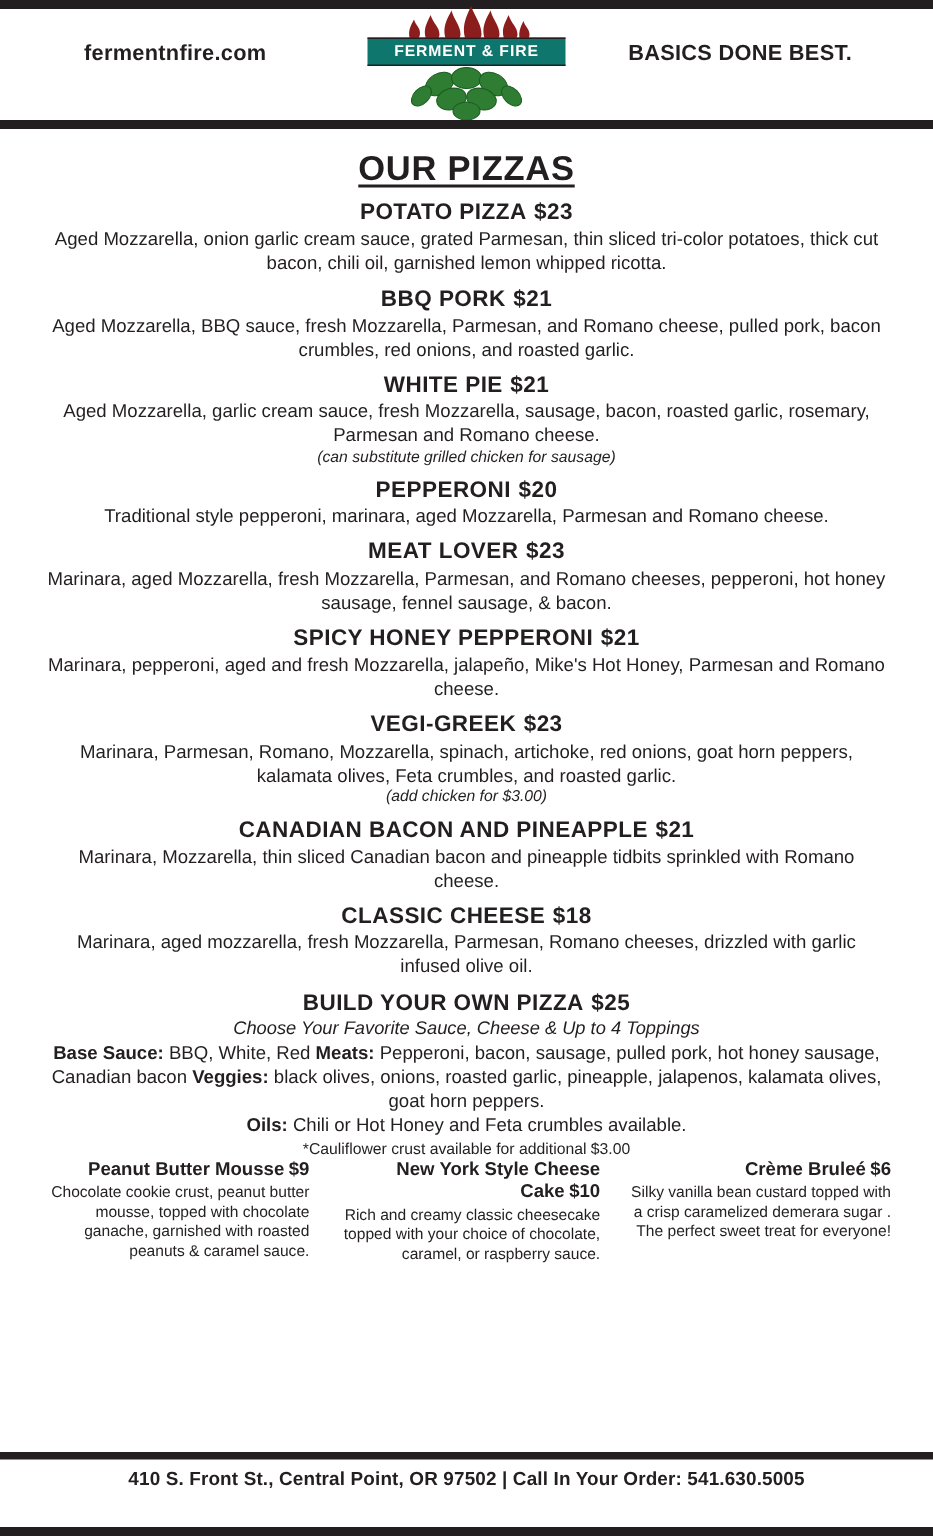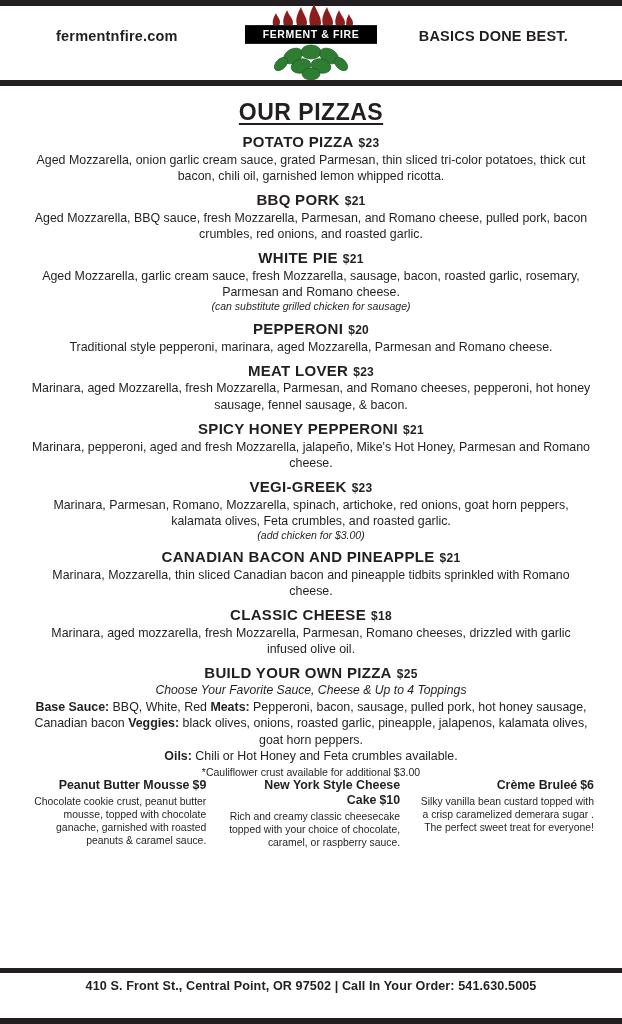--- a/index.html
+++ b/index.html
@@ -68,21 +68,21 @@
     width: 86px;
     height: 26px;
     margin: 0 auto;
     display: block;
   }
   .logo-band {
     position: relative;
     margin: -3px auto 0;
     width: 132px;
     height: 17px;
-    background: #000000;
+    background: #0f766e;
     border-top: 1.5px solid #231f20;
     border-bottom: 1.5px solid #231f20;
     color: #ffffff;
     font-size: 10.5px;
     font-weight: bold;
     letter-spacing: .6px;
     line-height: 17px;
   }
   .logo-hops {
     width: 120px;
@@ -107,21 +107,21 @@
   }
   .item { margin-bottom: 7px; }
   .item-head {
     font-size: 15px;
     font-weight: bold;
     letter-spacing: .3px;
     line-height: 1.15;
   }
   .item-price {
     font-weight: bold;
-    font-size: 12px;
+    font-size: 15px;
     margin-left: 5px;
   }
   .item-desc {
     font-size: 12.4px;
     line-height: 1.3;
     margin-top: 1px;
     padding: 0 8px;
   }
   .item-note {
     font-size: 10.5px;

